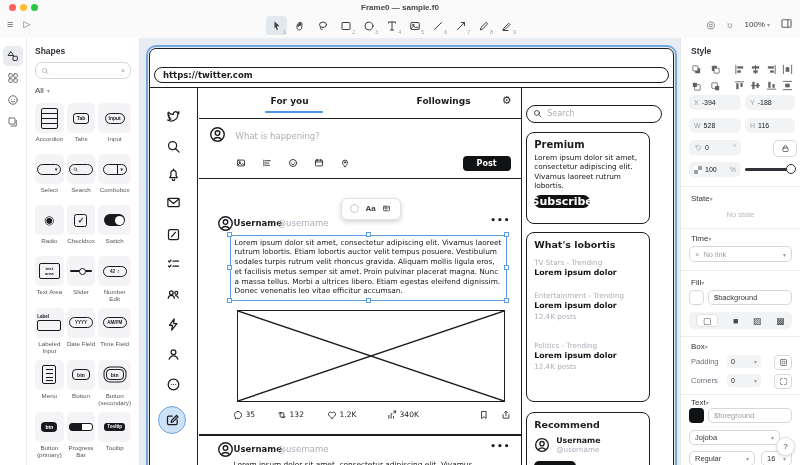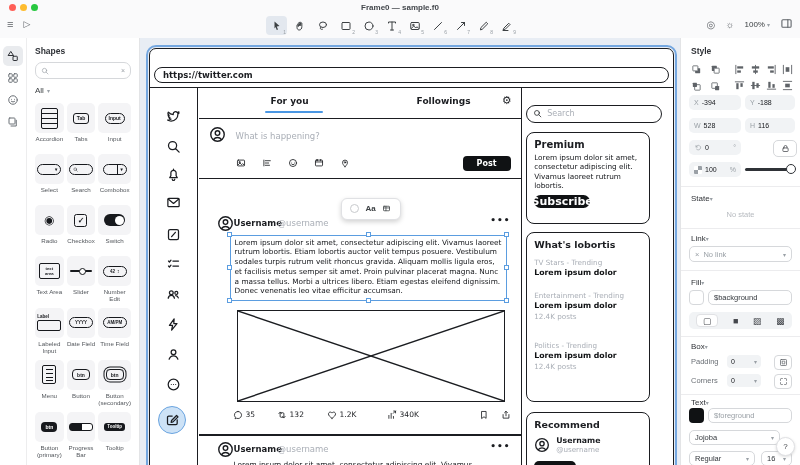--- a/index.html
+++ b/index.html
@@ -794,21 +794,21 @@
     <div class="sep" style="top:148px"></div>
 
     <div class="shead" style="top:156px">
         <span>State</span>
         <i class="chv">▾</i>
       </div>
     <div class="nostate">No state</div>
     <div class="sep" style="top:190px"></div>
 
     <div class="shead" style="top:196px">
-        <span>Link</span>
+        <span>Time</span>
         <i class="chv">▾</i>
       </div>
     <div class="linkbox">
         <span>×</span>
         <span>No link</span>
         <i class="chv" style="margin-left:auto">▾</i>
       </div>
     <div class="sep" style="top:232px"></div>
 
     <div class="shead" style="top:240px">

